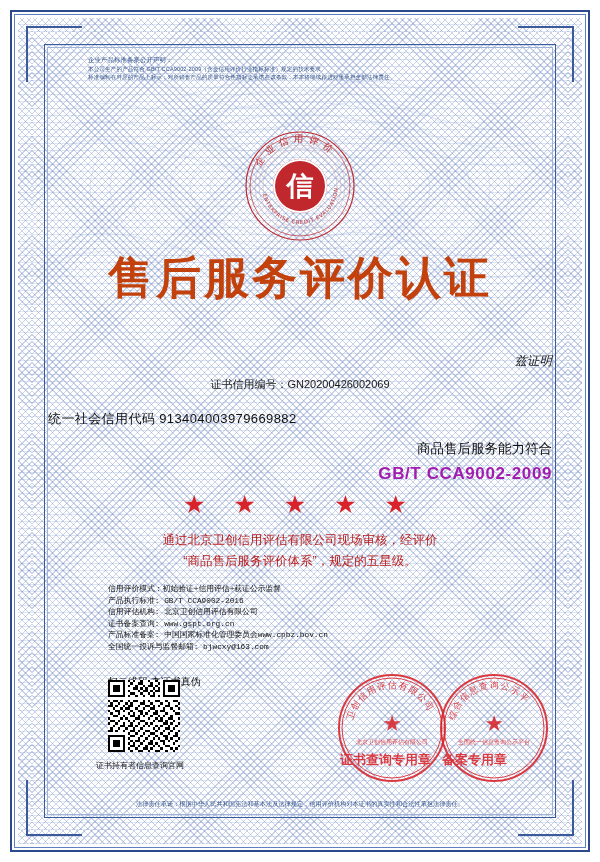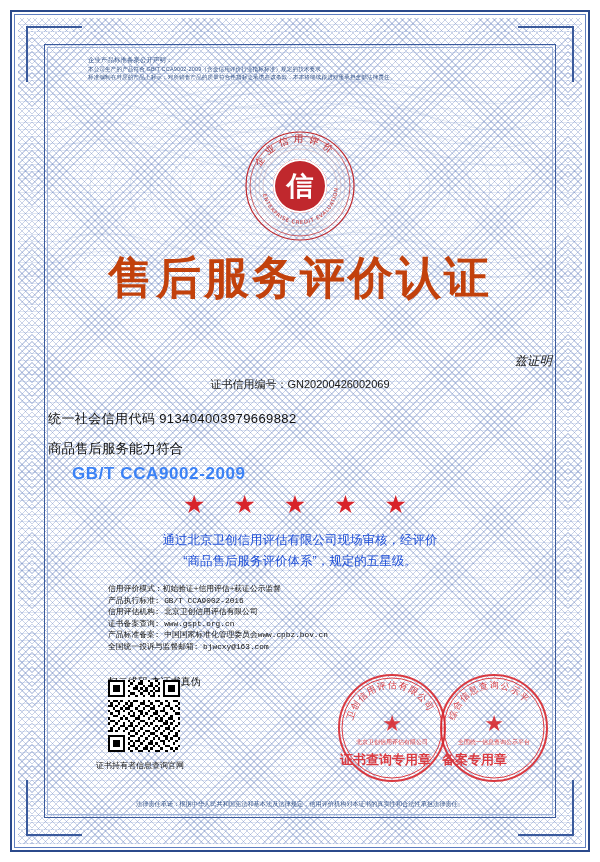--- a/index.html
+++ b/index.html
@@ -183,32 +183,32 @@
     top: 362px;
     text-align: left;
     font-size: 13px;
     color: #111;
     letter-spacing: 0.4px;
   }
   .capability {
     position: absolute;
     left: 0; right: 0;
     top: 392px;
-    text-align: left;
+    text-align: right;
     font-size: 13.5px;
     color: #111;
   }
   .standard {
     position: absolute;
     left: 0; right: 0;
     top: 416px;
-    text-align: left;
+    text-align: right;
     font-size: 17px;
     font-weight: bold;
-    color: #3b82f6;
+    color: #a21caf;
     letter-spacing: 0.6px;
     margin-left: 24px;
   }
 
   .stars {
     position: absolute;
     left: 0; right: 0;
     top: 442px;
     text-align: center;
     color: #d8232a;
@@ -217,21 +217,21 @@
     font-family: "DejaVu Sans", sans-serif;
   }
 
   .statement {
     position: absolute;
     left: 0; right: 0;
     top: 482px;
     text-align: center;
     font-size: 12.5px;
     line-height: 21px;
-    color: #1d4ed8;
+    color: #b91c1c;
   }
 
   
   .details {
     position: absolute;
     left: 60px;
     top: 536px;
     font-size: 7.8px;
     line-height: 11.6px;
     color: #111;

